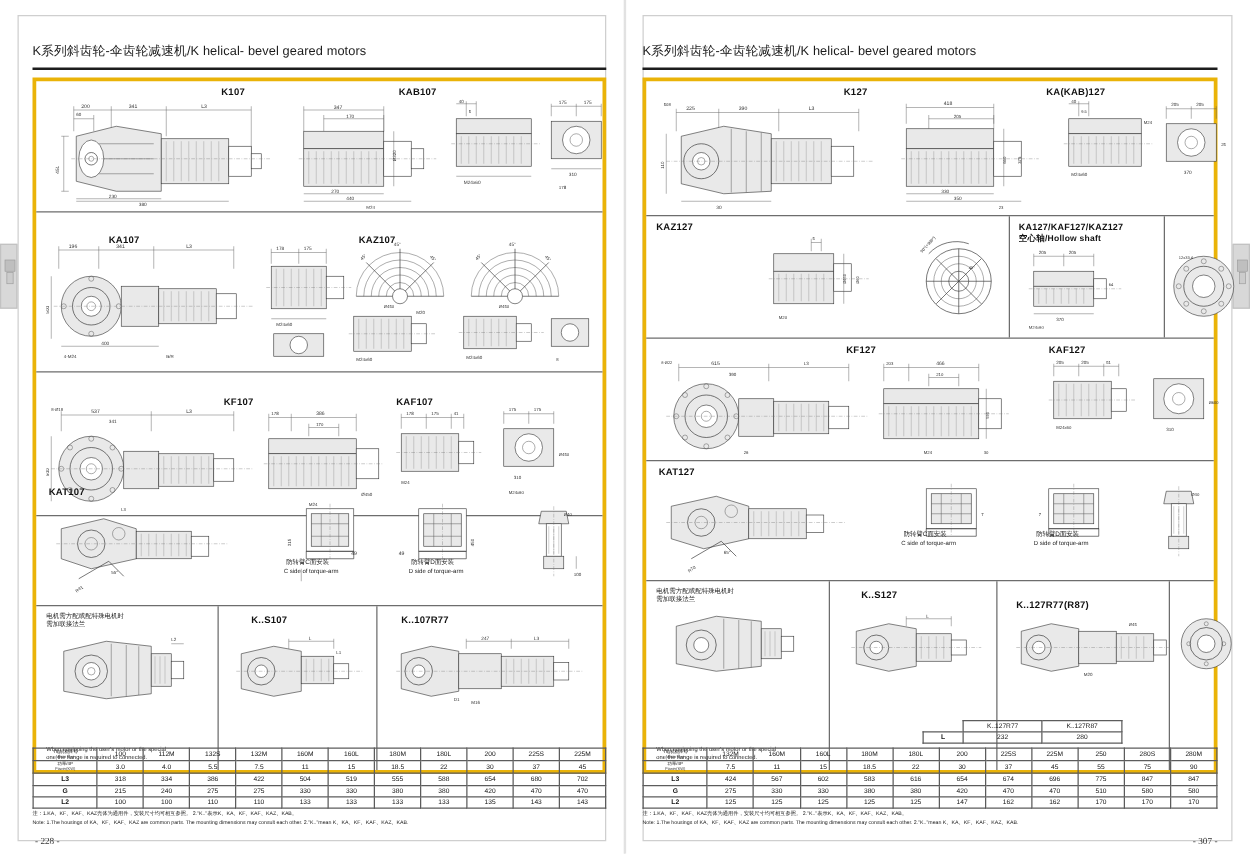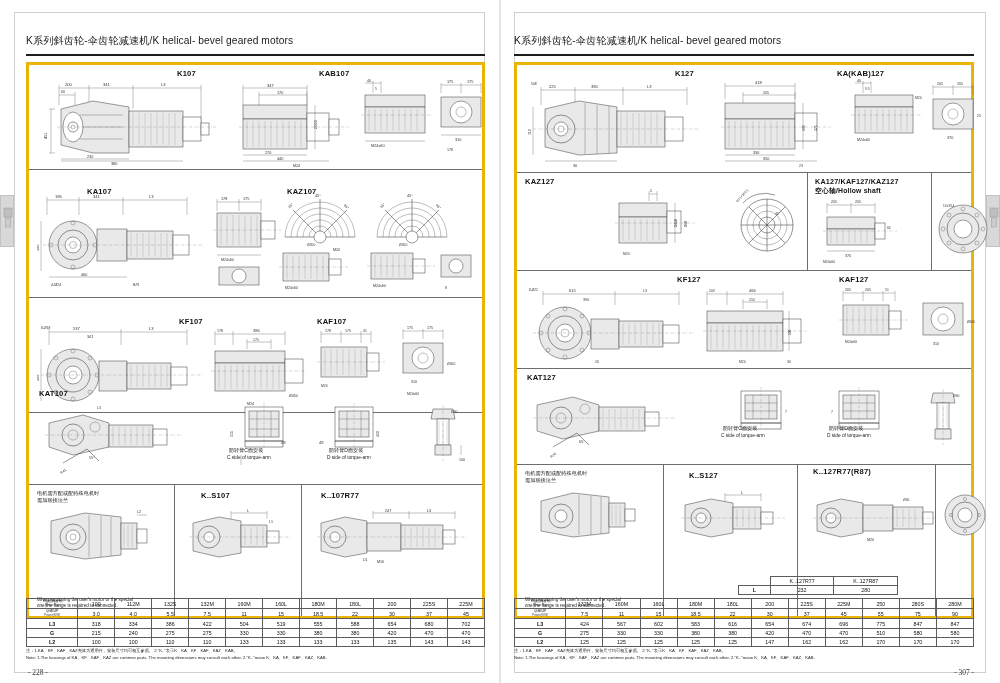--- a/index.html
+++ b/index.html
@@ -1190,21 +1190,21 @@
 
       <div class="band last" style="top:400px; bottom:0;">
         <div class="vdiv" style="left:146px;"></div>
         <div class="vdiv" style="left:280px;"></div>
         <div class="vdiv" style="left:418px;"></div>
 
         <div class="cnlbl" style="left:8px; top:5px; white-space:pre-line; font-size:5.2px;">电机需方配或配特殊电机时
 需加联接法兰</div>
 
         <div class="ptitle" style="left:172px; top:6px;">K..S127</div>
-        <div class="ptitle" style="left:296px; top:2px;">K..127R77(R87)</div>
+        <div class="ptitle" style="left:296px; top:14px;">K..127R77(R87)</div>
 
         <div class="art" style="left:18px; top:22px;">
           <svg width="120" height="56" viewBox="0 0 120 56">
             <path class="fillg" d="M6 14 L6 44 L38 50 L74 46 L74 10 L38 6 Z"></path>
             <circle class="ln" cx="26" cy="29" r="12"></circle>
             <circle class="fillw" cx="26" cy="29" r="6"></circle>
             <path class="ln2" d="M44 8 L44 48 M56 9 L56 48 M66 10 L66 47"></path>
             <rect class="fillg" x="74" y="16" width="16" height="24"></rect>
             <path class="hatch" d="M77 18 L77 38 M81 18 L81 38 M85 18 L85 38"></path>
             <rect class="fillw" x="90" y="22" width="10" height="12"></rect>

